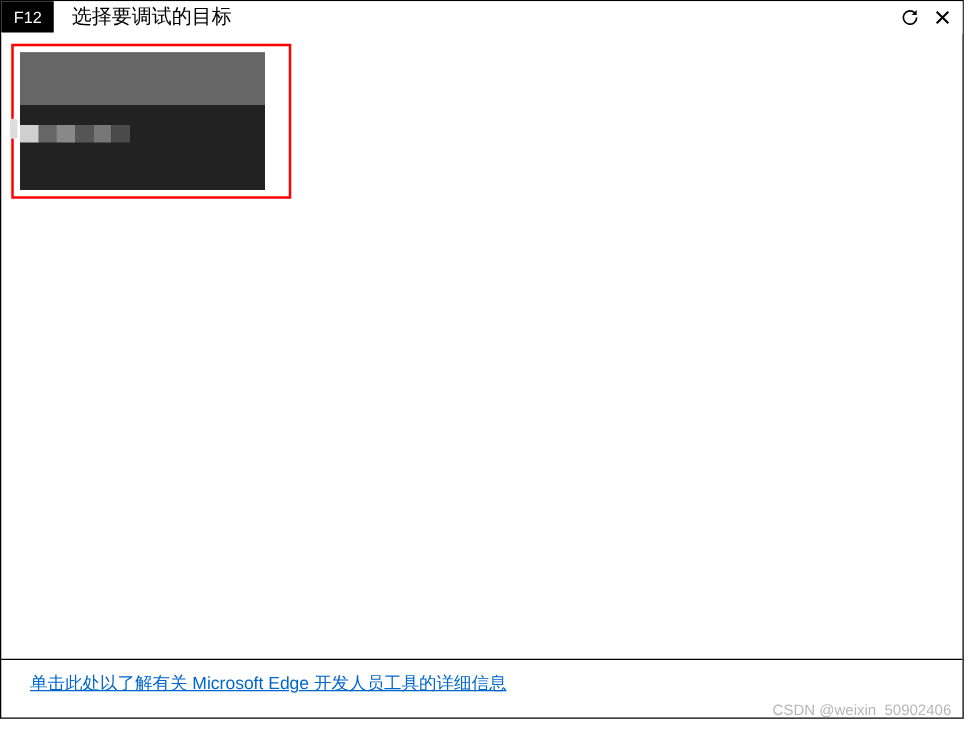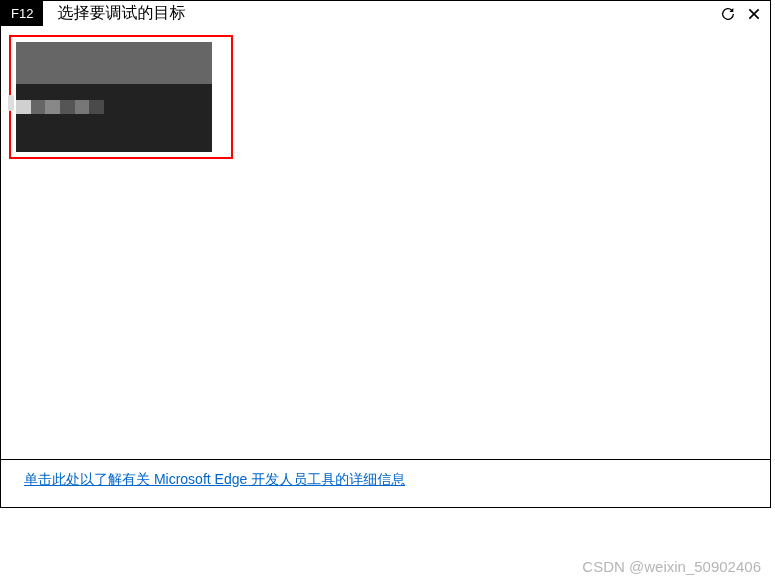--- a/index.html
+++ b/index.html
@@ -9,21 +9,21 @@
     }
     body {
       font-family: "Microsoft YaHei", "Segoe UI", Arial, sans-serif;
       width: 775px;
       height: 583px;
       position: relative;
       background: #fff;
     }
     .window {
       width: 771px;
-      height: 508px;
+      height: 575px;
       border: 1px solid #000;
       display: flex;
       flex-direction: column;
       background: #fff;
       position: relative;
     }
     .titlebar {
       display: flex;
       align-items: center;
       height: 26px;
@@ -124,21 +124,21 @@
     .footer-link {
       color: #0066cc;
       font-size: 14px;
       text-decoration: underline;
       cursor: pointer;
     }
     .watermark {
       position: absolute;
       right: 14px;
       bottom: 8px;
-      font-size: 15px;
+      font-size: 12px;
       color: rgba(120, 120, 120, 0.55);
       font-family: Arial, sans-serif;
       pointer-events: none;
       margin-top: 48px;
     }
   </style>
 </head>
 <body>
 
 <div class="window">

